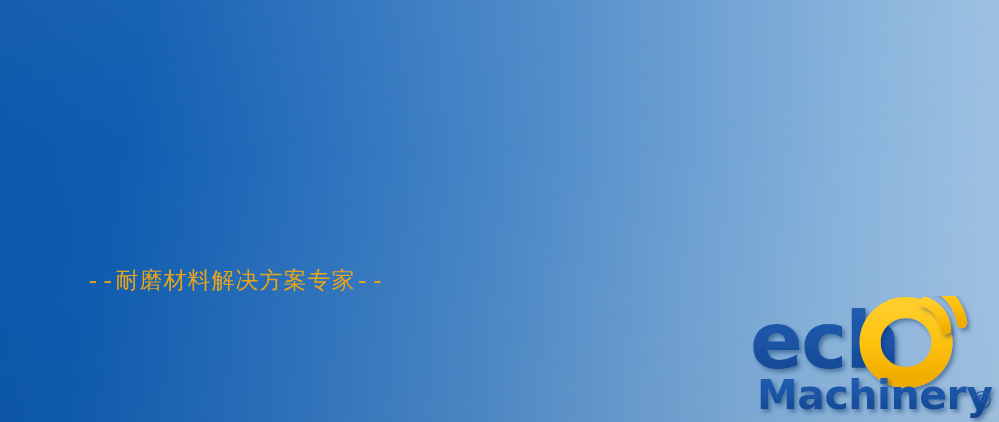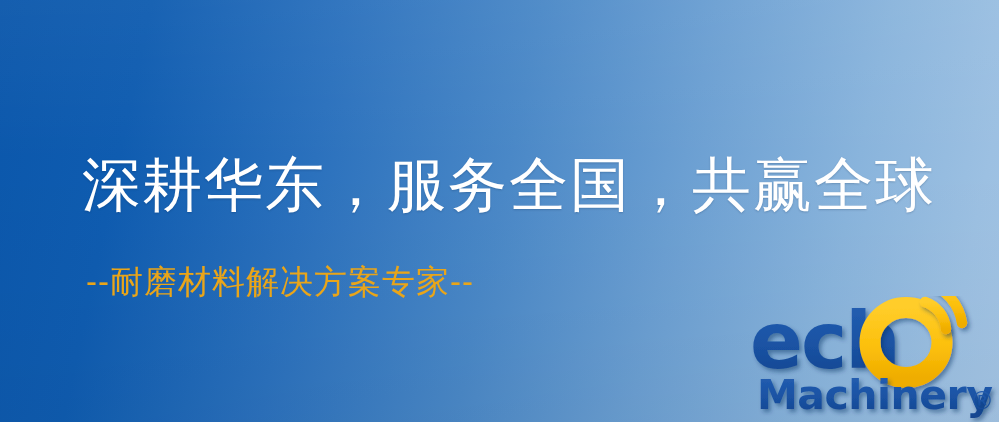--- a/index.html
+++ b/index.html
@@ -50,22 +50,22 @@
     white-space: nowrap;
     text-shadow: 0 1px 2px rgba(0,30,70,0.22);
   }
 
   
   #subtitle {
     position: absolute;
     left: 86px;
     top: 266px;
     color: #e9a519;
-    font-family: Liberation Sans, sans-serif;
-    font-size: 33px;
+    font-family: Liberation Mono, monospace;
+    font-size: 23px;
     line-height: 32px;
     letter-spacing: 1px;
     white-space: nowrap;
   }
 
   
   #logo {
     position: absolute;
     left: 748px;
     top: 296px;
@@ -74,21 +74,20 @@
   }
   #logo svg { display: block; }
 </style>
 </head>
 <body>
 
 <div id="banner">
 
   <div id="banner-sheen"></div>
 
-  <div id="headline">深耕华东，服务全国，共赢全球</div>
 
   <div id="subtitle">--耐磨材料解决方案专家--</div>
 
   <div id="logo">
     <svg width="251" height="126" viewBox="0 0 251 126" xmlns="http://www.w3.org/2000/svg">
       <defs>
         <filter id="logoShadow" x="-30%" y="-30%" width="180%" height="180%">
           <feDropShadow dx="2.5" dy="3" stdDeviation="2.2" flood-color="#0a2d5e" flood-opacity="0.45"></feDropShadow>
         </filter>
         <linearGradient id="blueGrad" x1="0" y1="0" x2="0" y2="1">

